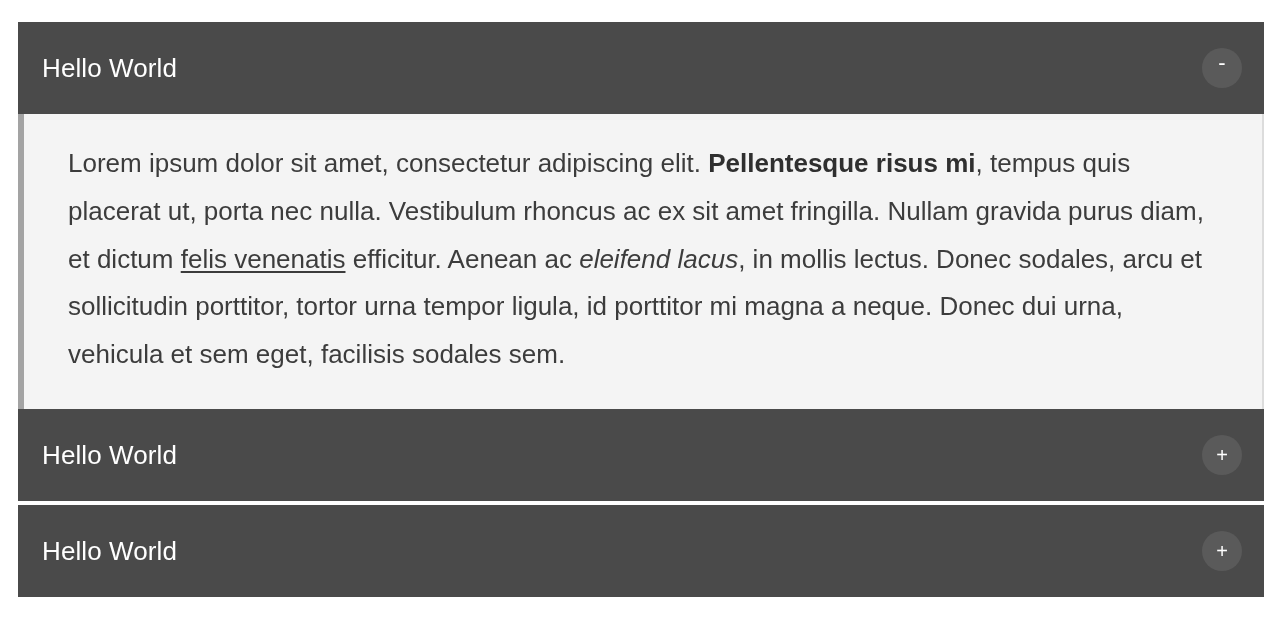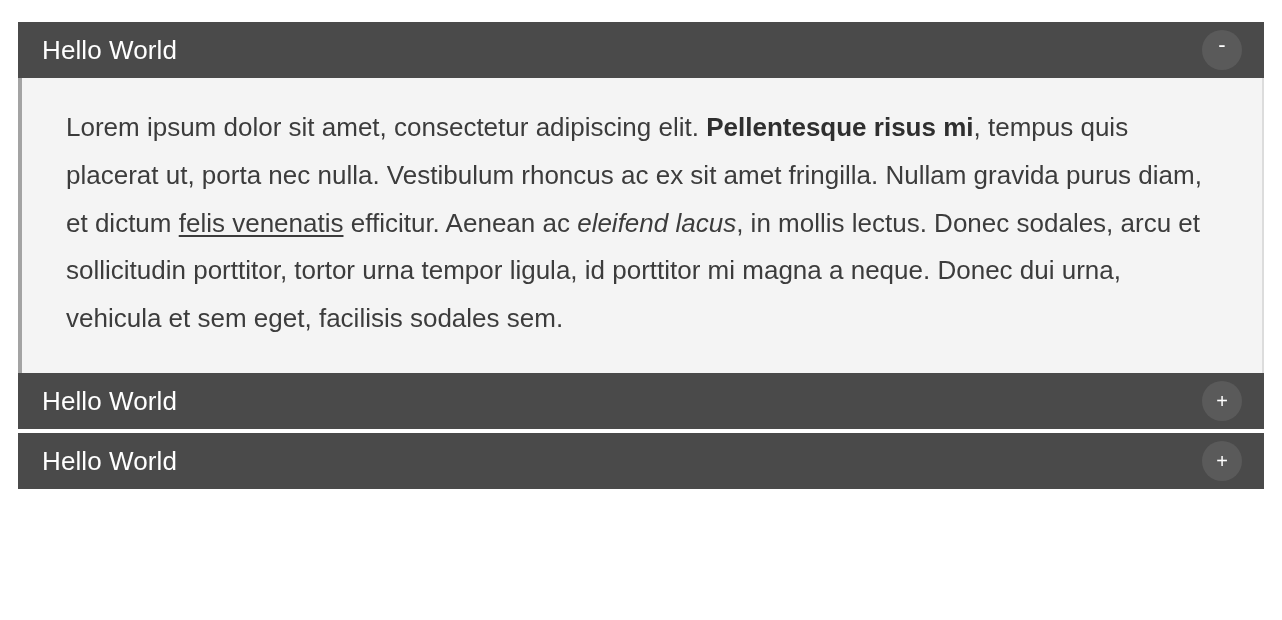--- a/index.html
+++ b/index.html
@@ -20,21 +20,21 @@
     top: 22px;
     width: 1246px;
   }
   .panel {
     width: 100%;
   }
   .panel-header {
     position: relative;
     background: #4a4a4a;
     color: #ffffff;
-    height: 56px;
+    height: 92px;
     display: flex;
     align-items: center;
     box-sizing: border-box;
     padding: 0 24px;
     cursor: pointer;
     user-select: none;
   }
   .panel-header .title {
     font-size: 26px;
     font-weight: 400;
@@ -60,21 +60,21 @@
     padding: 0;
     cursor: pointer;
     font-family: "Liberation Sans", sans-serif;
   }
   .toggle-btn.minus {
     font-size: 22px;
     padding-bottom: 10px;
   }
   .panel-body {
     background: #f4f4f4;
-    border-left: 4px solid #a3a3a3;
+    border-left: 6px solid #a3a3a3;
     border-right: 2px solid #dcdcdc;
     box-sizing: border-box;
     padding: 26px 44px 30px 44px;
   }
   .panel-body p {
     margin: 0;
     font-size: 26px;
     line-height: 1.84;
     color: #3c3c3c;
     font-weight: 400;

